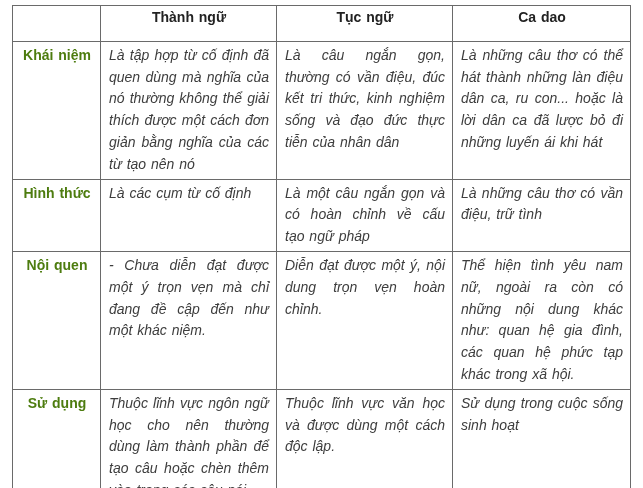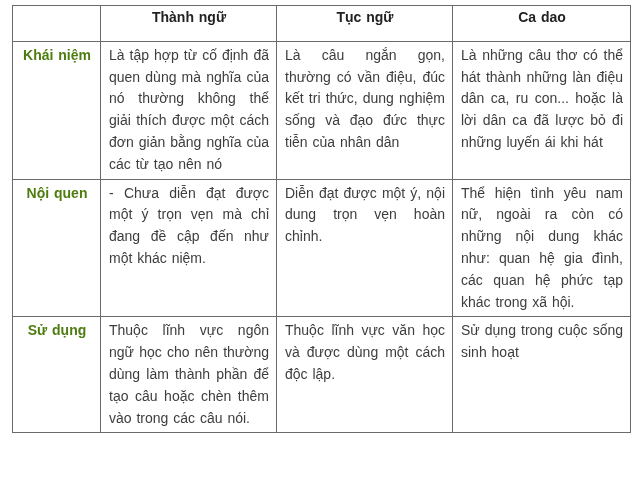--- a/index.html
+++ b/index.html
@@ -60,20 +60,21 @@
   table.cmp th.rowlabel {
     font-weight: bold;
     text-align: center;
     color: #4d7c0f;
     white-space: nowrap;
     margin-top: 43px;
   }
   table.cmp td.body-cell {
     text-align: justify;
     text-justify: inter-word;
+    font-style: italic;
   }
 </style>
 </head>
 <body>
 
 <div class="page">
   <table class="cmp">
     <colgroup>
       <col class="c0">
         <col class="c1">
@@ -84,24 +85,30 @@
       <tr class="head-row">
         <th class="colhead"></th>
         <th class="colhead">Thành ngữ</th>
         <th class="colhead">Tục ngữ</th>
         <th class="colhead">Ca dao</th>
       </tr>
 
       <tr class="row-1">
         <th class="rowlabel">Khái niệm</th>
         <td class="body-cell">Là tập hợp từ cố định đã quen dùng mà nghĩa của nó thường không thể giải thích được một cách đơn giản bằng nghĩa của các từ tạo nên nó</td>
-        <td class="body-cell">Là câu ngắn gọn, thường có vần điệu, đúc kết tri thức, dung nghiệm sống và đạo đức thực tiễn của nhân dân</td>
+        <td class="body-cell">Là câu ngắn gọn, thường có vần điệu, đúc kết tri thức, kinh nghiệm sống và đạo đức thực tiễn của nhân dân</td>
         <td class="body-cell">Là những câu thơ có thể hát thành những làn điệu dân ca, ru con... hoặc là lời dân ca đã lược bỏ đi những luyến ái khi hát</td>
       </tr>
 
+      <tr class="row-2">
+        <th class="rowlabel">Hình thức</th>
+        <td class="body-cell">Là các cụm từ cố định</td>
+        <td class="body-cell">Là một câu ngắn gọn và có hoàn chỉnh về cấu tạo ngữ pháp</td>
+        <td class="body-cell">Là những câu thơ có vần điệu, trữ tình</td>
+      </tr>
 
       <tr class="row-3">
         <th class="rowlabel">Nội quen</th>
         <td class="body-cell">- Chưa diễn đạt được một ý trọn vẹn mà chỉ đang đề cập đến như một khác niệm.</td>
         <td class="body-cell">Diễn đạt được một ý, nội dung trọn vẹn hoàn chỉnh.</td>
         <td class="body-cell">Thể hiện tình yêu nam nữ, ngoài ra còn có những nội dung khác như: quan hệ gia đình, các quan hệ phức tạp khác trong xã hội.</td>
       </tr>
 
       <tr class="row-4">
         <th class="rowlabel">Sử dụng</th>

